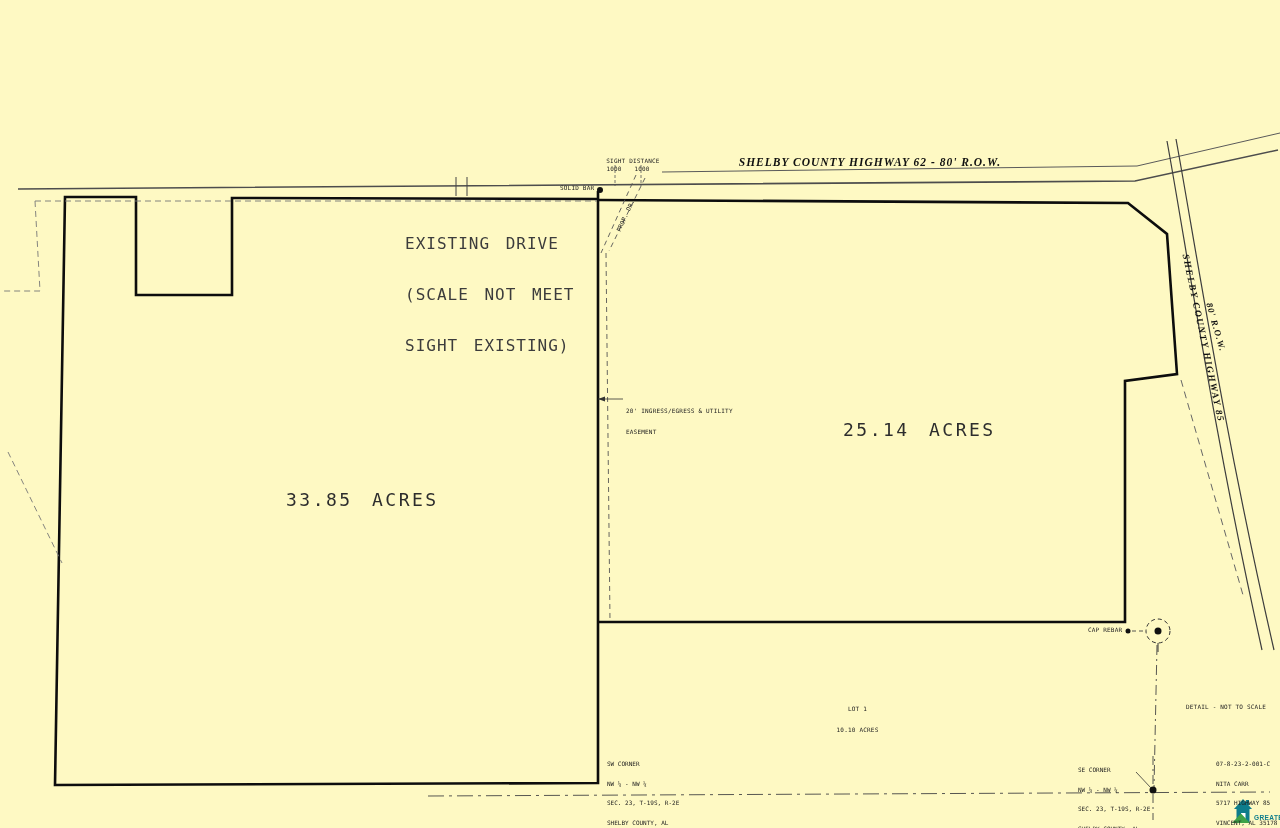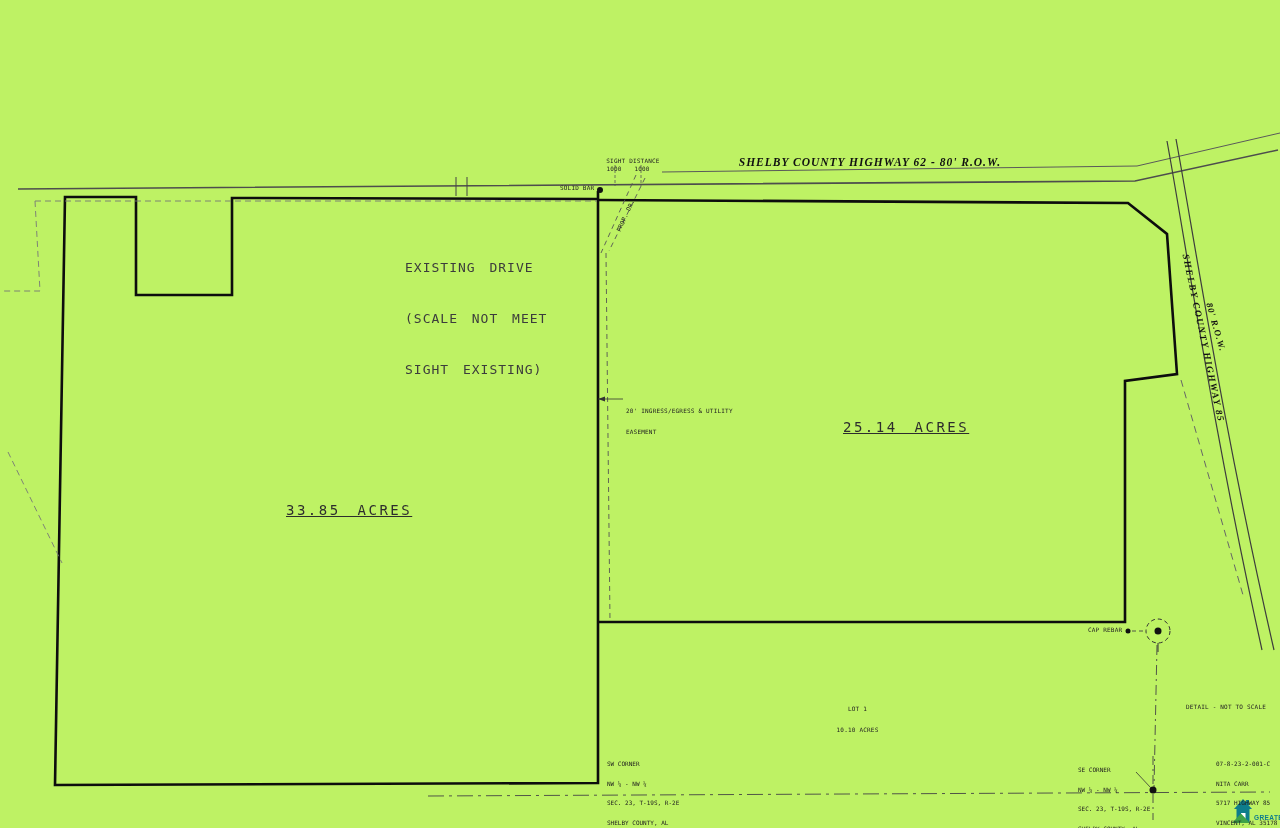--- a/index.html
+++ b/index.html
@@ -1,25 +1,25 @@
 <!DOCTYPE html>
 <html><head>
 <meta charset="utf-8">
 <style>
   html,body{margin:0;padding:0;background:#ffffff;}
-  #stage{position:relative;width:1280px;height:828px;background:#bef264;overflow:hidden;
+  #stage{position:relative;width:1280px;height:828px;background:#fef9c3;overflow:hidden;
          font-family:"DejaVu Sans Mono", monospace;color:#222;}
   #linework{position:absolute;left:0;top:0;}
   .abs{position:absolute;white-space:pre;}
   .cad{font-family:"DejaVu Sans Mono", monospace;color:#2e2e2e;}
   .hwy-label{font-family:"Liberation Serif", serif;font-style:italic;font-weight:bold;color:#111;}
   .tiny{font-size:6px;line-height:7px;letter-spacing:0.2px;color:#222;}
   .micro{font-size:6px;line-height:6.5px;letter-spacing:0px;color:#1d1d1d;}
-  .big-note{font-size:13px;line-height:17px;letter-spacing:1px;word-spacing:5px;color:#3c3c3c;margin-top:24px;}
-  .acres{font-size:14px;letter-spacing:2.5px;word-spacing:6px;color:#2d2d2d;text-decoration:underline;}
+  .big-note{font-size:16px;line-height:17px;letter-spacing:1px;word-spacing:5px;color:#3c3c3c;}
+  .acres{font-size:18px;letter-spacing:2.5px;word-spacing:6px;color:#2d2d2d;}
   .rot{transform-origin:center center;}
   .logo-text{font-family:"Liberation Sans", sans-serif;font-weight:bold;font-size:6.5px;
              line-height:7.5px;letter-spacing:0.4px;}
 </style>
 </head>
 <body>
 
 <div id="stage">
 
   <svg id="linework" width="1280" height="828" viewBox="0 0 1280 828">
@@ -91,21 +91,21 @@
     <div>SIGHT EXISTING)</div>
   </div>
 
   <div class="abs tiny cad rot" style="left:608px;top:212px;transform:rotate(-65deg);">PROP. DR.</div>
 
   <div class="abs tiny cad" style="left:626px;top:393px;">
     <div>20' INGRESS/EGRESS &amp; UTILITY</div>
     <div>EASEMENT</div>
   </div>
 
-  <div class="abs acres cad" style="left:286px;top:502px;">33.85 ACRES</div>
+  <div class="abs acres cad" style="left:286px;top:489px;">33.85 ACRES</div>
   <div class="abs acres cad" style="left:843px;top:419px;">25.14 ACRES</div>
 
   <div class="abs tiny cad" style="left:820px;top:691px;width:75px;text-align:center;">
     <div>LOT 1</div>
     <div>10.10 ACRES</div>
   </div>
 
   <div class="abs tiny cad" style="left:1088px;top:626px;">CAP REBAR</div>
 
   <div class="abs tiny cad" style="left:1186px;top:703px;">DETAIL - NOT TO SCALE</div>

